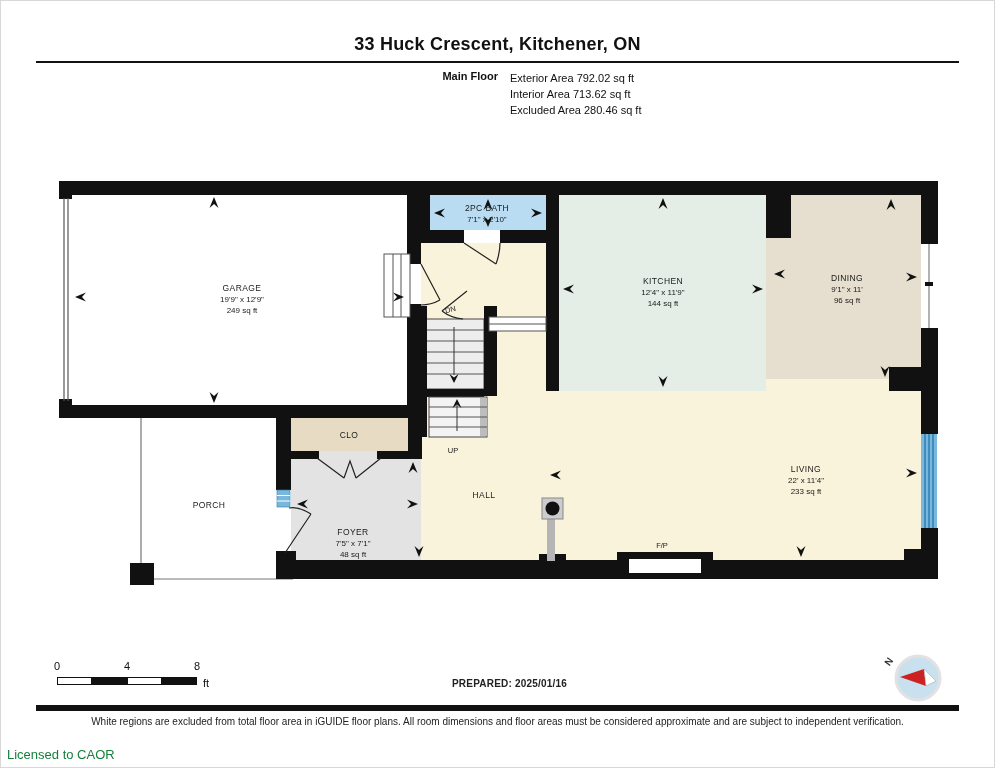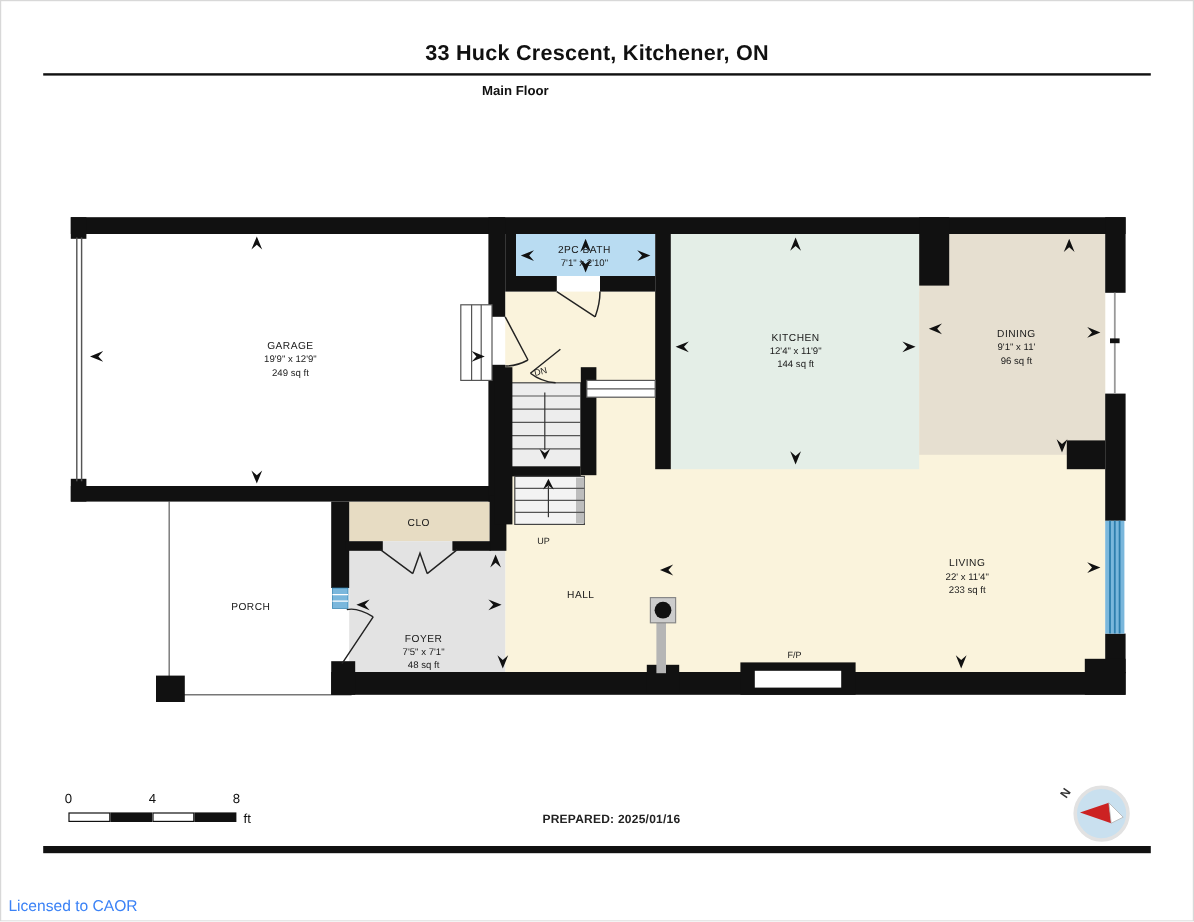--- a/index.html
+++ b/index.html
@@ -1,51 +1,56 @@
 <!DOCTYPE html>
 <html><head>
 <meta charset="utf-8">
 <style>
   html,body{margin:0;padding:0;background:#fff;}
   .page{position:relative;width:995px;height:768px;background:#fff;overflow:hidden;
         font-family:"Liberation Sans",sans-serif;box-sizing:border-box;border:1px solid #d8d8d8;}
   .title{position:absolute;top:33px;left:0;width:100%;text-align:center;
          font-size:18px;font-weight:bold;color:#111;letter-spacing:.2px;}
   .rule{position:absolute;top:60px;left:35px;right:35px;height:2px;background:#111;}
-  .floorlabel{position:absolute;top:69px;left:360px;width:137px;text-align:center;
+  .floorlabel{position:absolute;top:69px;left:360px;width:137px;text-align:right;
               font-size:11px;font-weight:bold;color:#111;}
   .stats{position:absolute;top:69px;left:509px;font-size:11px;color:#111;line-height:16px;}
   .plan{position:absolute;left:0;top:0;}
   svg text{font-family:"Liberation Sans",sans-serif;fill:#1a1a1a;}
   .rn{font-size:8.5px;text-anchor:middle;letter-spacing:.4px;}
   .rd{font-size:8px;text-anchor:middle;}
   .sm{font-size:7.5px;text-anchor:middle;}
   .scalebar{position:absolute;left:56px;top:676px;display:flex;}
   .scalebar .seg{width:35px;height:8px;box-sizing:border-box;}
   .seg.w{background:#fff;border:1px solid #111;}
   .seg.b{background:#111;}
   .ticks span{position:absolute;top:659px;width:14px;text-align:center;font-size:11px;color:#111;}
   .t0{left:49px;} .t4{left:119px;} .t8{left:189px;}
   .ftlabel{position:absolute;left:202px;top:676px;font-size:11px;color:#111;text-align:right;}
   .prepared{position:absolute;left:451px;top:677px;font-size:10px;font-weight:bold;color:#222;letter-spacing:.2px;}
   .compass{position:absolute;left:886px;top:648px;width:64px;height:60px;}
   .north{position:absolute;left:884px;top:655px;font-size:10px;font-weight:bold;color:#333;
          transform:rotate(-55deg);}
   .footbar{position:absolute;top:704px;left:35px;right:35px;height:6px;background:#111;}
   .disclaimer{position:absolute;top:715px;left:0;width:100%;text-align:center;font-size:10px;color:#222;}
-  .license{position:absolute;left:6px;top:746px;font-size:13px;color:#3b82f6;}
+  .license{position:absolute;left:6px;top:746px;font-size:13px;color:#15803d;}
 </style>
 </head>
 <body>
 
 <div class="page">
 
   <div class="title">33 Huck Crescent, Kitchener, ON</div>
   <div class="rule"></div>
   <div class="floorlabel">Main Floor</div>
+  <div class="stats">
+    <div>Exterior Area 792.02 sq ft</div>
+    <div>Interior Area 713.62 sq ft</div>
+    <div>Excluded Area 280.46 sq ft</div>
+  </div>
 
   <svg class="plan" width="995" height="768" viewBox="0 0 995 768">
 
     <g>
       <rect x="420" y="242" width="500" height="318" fill="#faf3dc"></rect>
       <rect x="558" y="194" width="207" height="196" fill="#e4eee7"></rect>
       <rect x="765" y="194" width="155" height="184" fill="#e6dfd0"></rect>
       <rect x="429" y="194" width="116" height="35" fill="#b9dcf2"></rect>
       <rect x="290" y="417" width="117" height="33" fill="#e7dcc3"></rect>
       <rect x="290" y="450" width="130" height="110" fill="#e3e3e3"></rect>
@@ -211,15 +216,16 @@
   <div class="prepared">PREPARED: 2025/01/16</div>
 
   <svg class="compass" width="64" height="60" viewBox="0 0 64 60">
     <circle cx="31" cy="29" r="22" fill="#c9e0ef" stroke="#e2e2e2" stroke-width="3"></circle>
     <polygon points="13,28 37,20 39,37" fill="#cc2222"></polygon>
     <polygon points="37,20 49,32 39,37" fill="#ffffff" stroke="#aaa" stroke-width="0.6"></polygon>
   </svg>
   <div class="north">N</div>
 
   <div class="footbar"></div>
+  <div class="disclaimer">White regions are excluded from total floor area in iGUIDE floor plans. All room dimensions and floor areas must be considered approximate and are subject to independent verification.</div>
   <div class="license">Licensed to CAOR</div>
 
 </div>
 
 </body></html>

